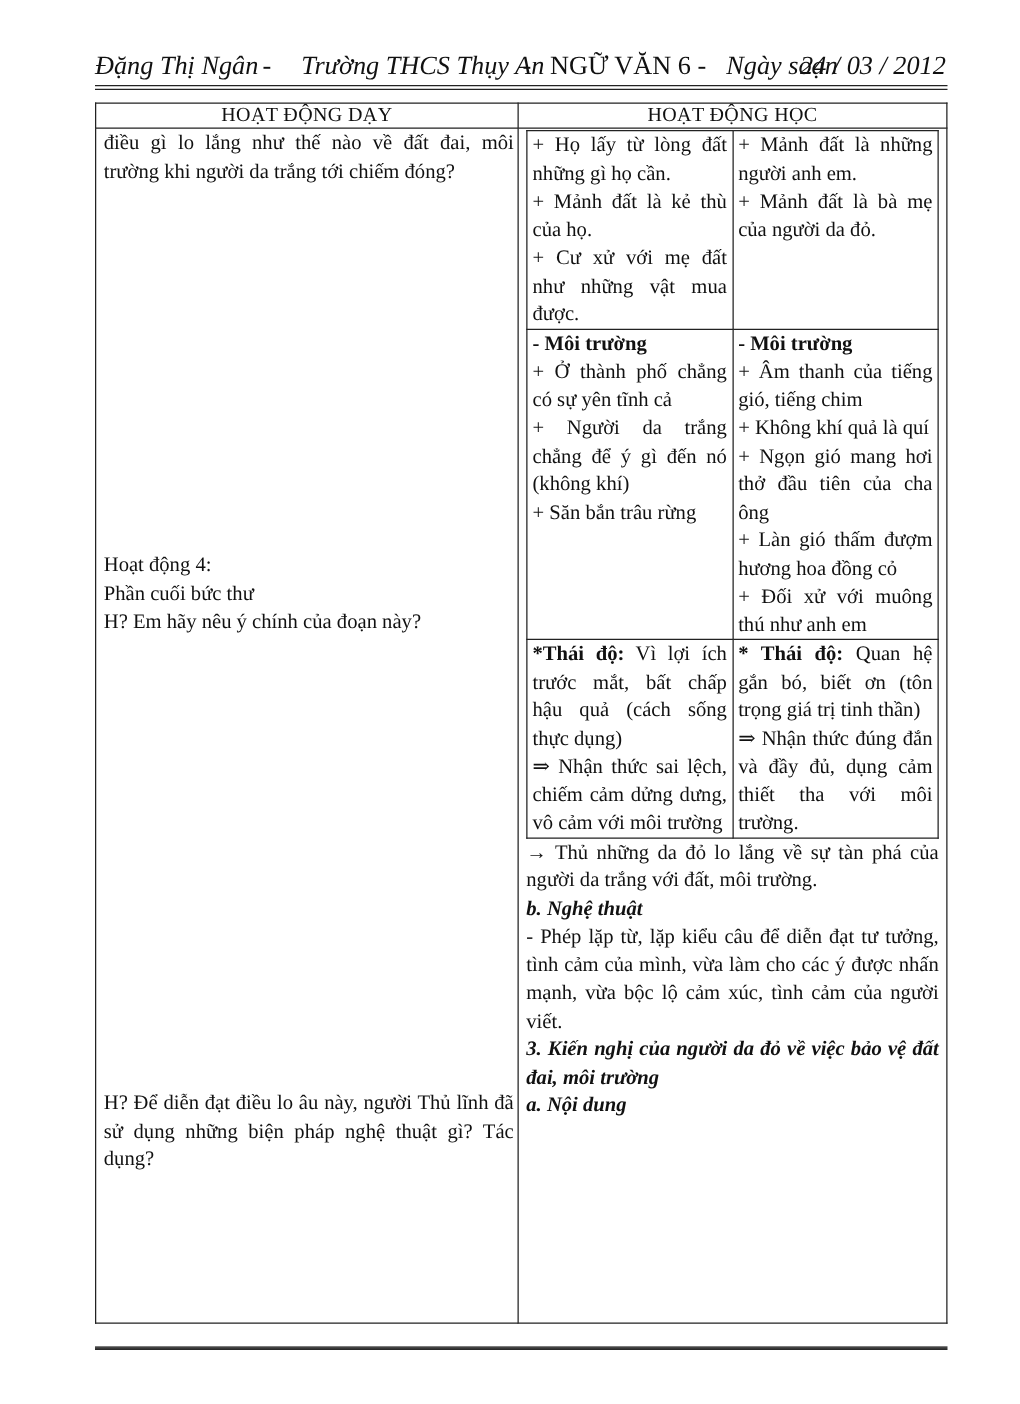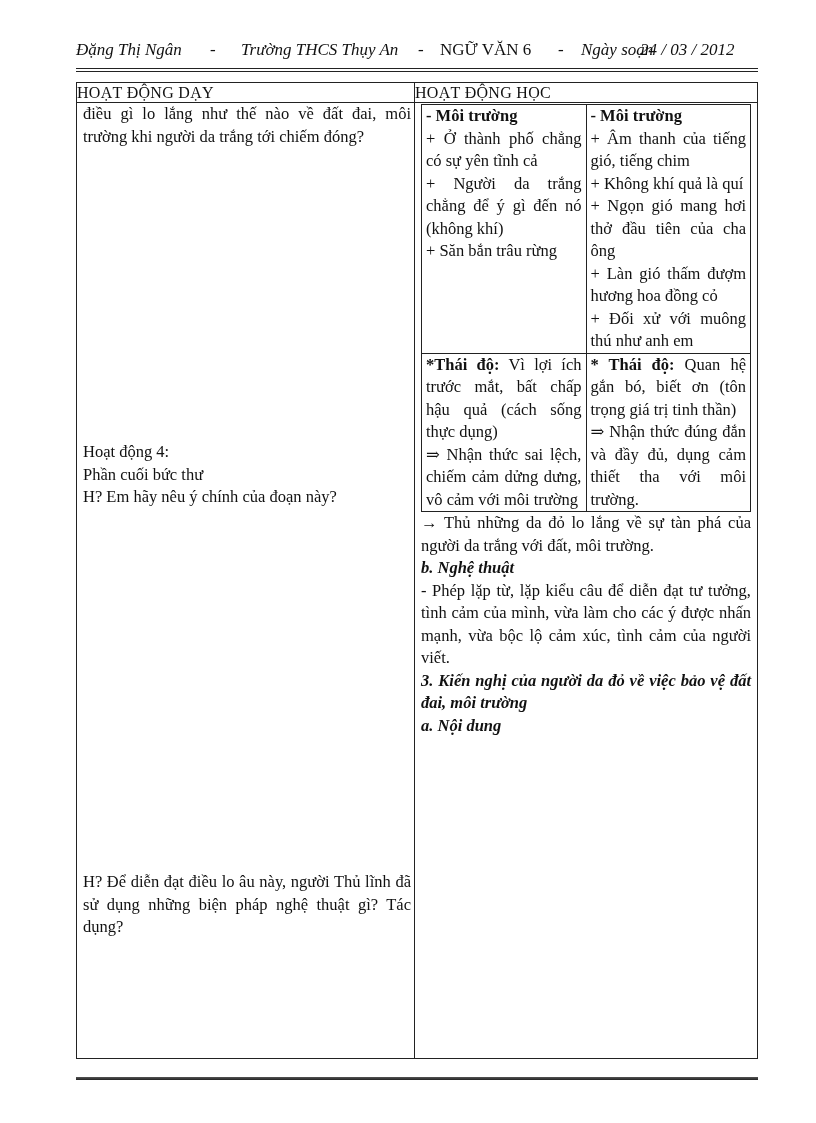--- a/index.html
+++ b/index.html
@@ -3,38 +3,38 @@
   <meta charset="utf-8">
   <style>
     html, body { margin: 0; padding: 0; background: #ffffff; }
     body {
       width: 816px; height: 1123px; position: relative; overflow: hidden;
       font-family: "Liberation Serif", "DejaVu Serif", serif;
       color: #111;
     }
     .header {
       position: absolute; left: 76px; top: 40px; width: 680px; height: 26px;
-      font-size: 17px; font-style: italic; white-space: nowrap;
+      font-size: 21px; font-style: italic; white-space: nowrap;
     }
     .header span { position: absolute; top: 0; }
     .header .upright { font-style: normal; }
     .hrule {
       position: absolute; left: 76px; width: 682px; height: 0;
       border-top: 1px solid #222;
     }
     .main-table {
       position: absolute; left: 76px; top: 82px; width: 682px;
       border-collapse: collapse; font-size: 16.5px; line-height: 22.5px;
     }
     .main-table > tbody > tr > td, .main-table > thead > tr > th {
       border: 1px solid #222; vertical-align: top; padding: 0;
     }
     .main-table th {
       font-weight: normal; font-size: 16px; height: 19px; line-height: 19px;
-      text-align: left; letter-spacing: 0.3px;
+      text-align: center; letter-spacing: 0.3px;
     }
     .col-left { width: 340px; }
     .col-right { width: 340px; }
     .lcell { position: relative; height: 955px; }
     .ltext { position: absolute; left: 6px; width: 328px; text-align: justify; text-align-last: left; }
     .inner {
       margin: 1px 6px 0 6px; width: 330px; border-collapse: collapse;
       border: 1px solid #222;
     }
     .inner td { border: 1px solid #222; vertical-align: top; padding: 0 4px 0 4px; width: 50%; text-align: justify; }
@@ -81,20 +81,31 @@
         <div class="ltext" style="top:338px">
           <p>Hoạt động 4:</p>
           <p>Phần cuối bức thư</p>
           <p>H? Em hãy nêu ý chính của đoạn này?</p>
         </div>
         <div class="ltext" style="top:768px">H? Để diễn đạt điều lo âu này, người Thủ lĩnh đã sử dụng những biện pháp nghệ thuật gì? Tác dụng?</div>
       </td>
       <td>
         <table class="inner">
           <tbody>
+              <tr>
+            <td>
+              <p>+ Họ lấy từ lòng đất những gì họ cần.</p>
+              <p>+ Mảnh đất là kẻ thù của họ.</p>
+              <p>+ Cư xử với mẹ đất như những vật mua được.</p>
+            </td>
+            <td class="c2">
+              <p>+ Mảnh đất là những người anh em.</p>
+              <p>+ Mảnh đất là bà mẹ của người da đỏ.</p>
+            </td>
+          </tr>
           <tr>
             <td>
               <p class="b">- Môi trường</p>
               <p>+ Ở thành phố chẳng có sự yên tĩnh cả</p>
               <p>+ Người da trắng chẳng để ý gì đến nó (không khí)</p>
               <p>+ Săn bắn trâu rừng</p>
             </td>
             <td class="c2">
               <p class="b">- Môi trường</p>
               <p>+ Âm thanh của tiếng gió, tiếng chim</p>

